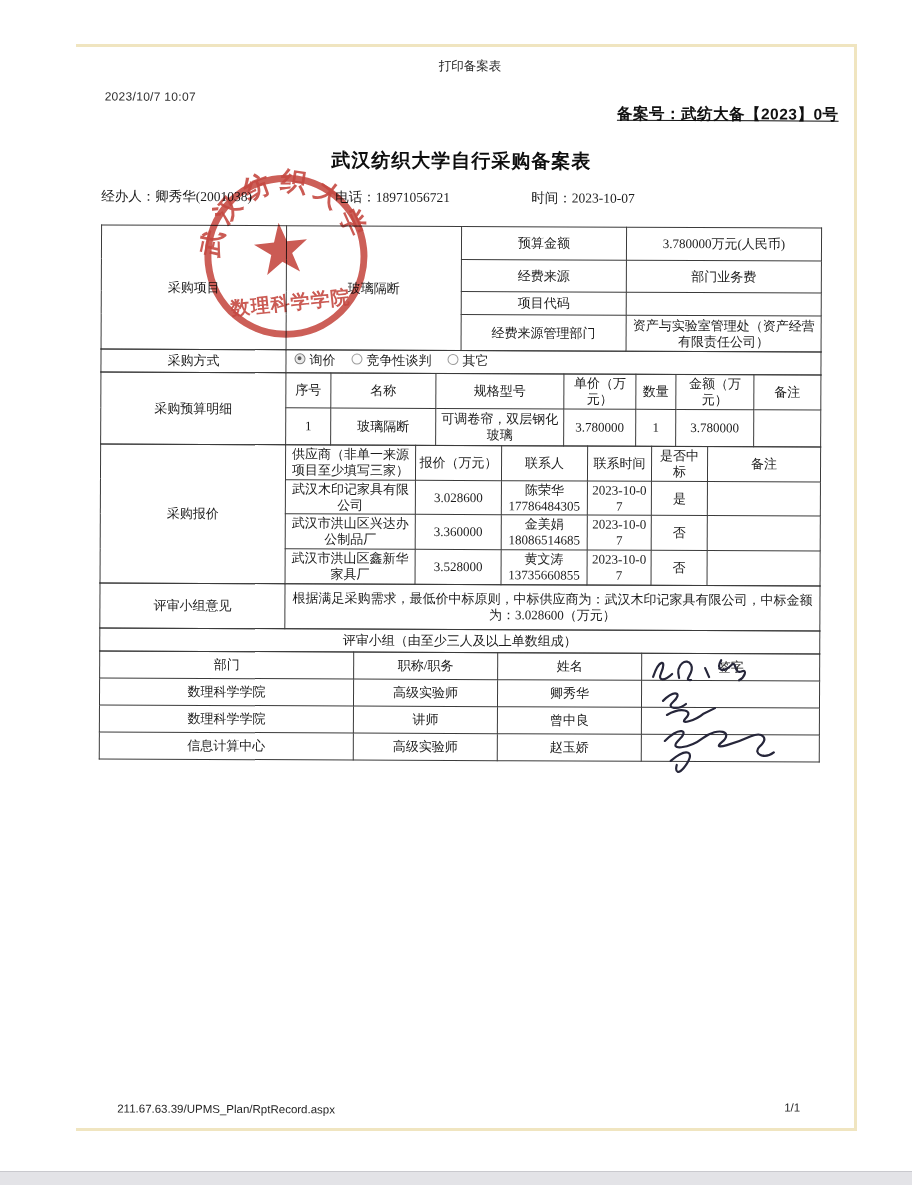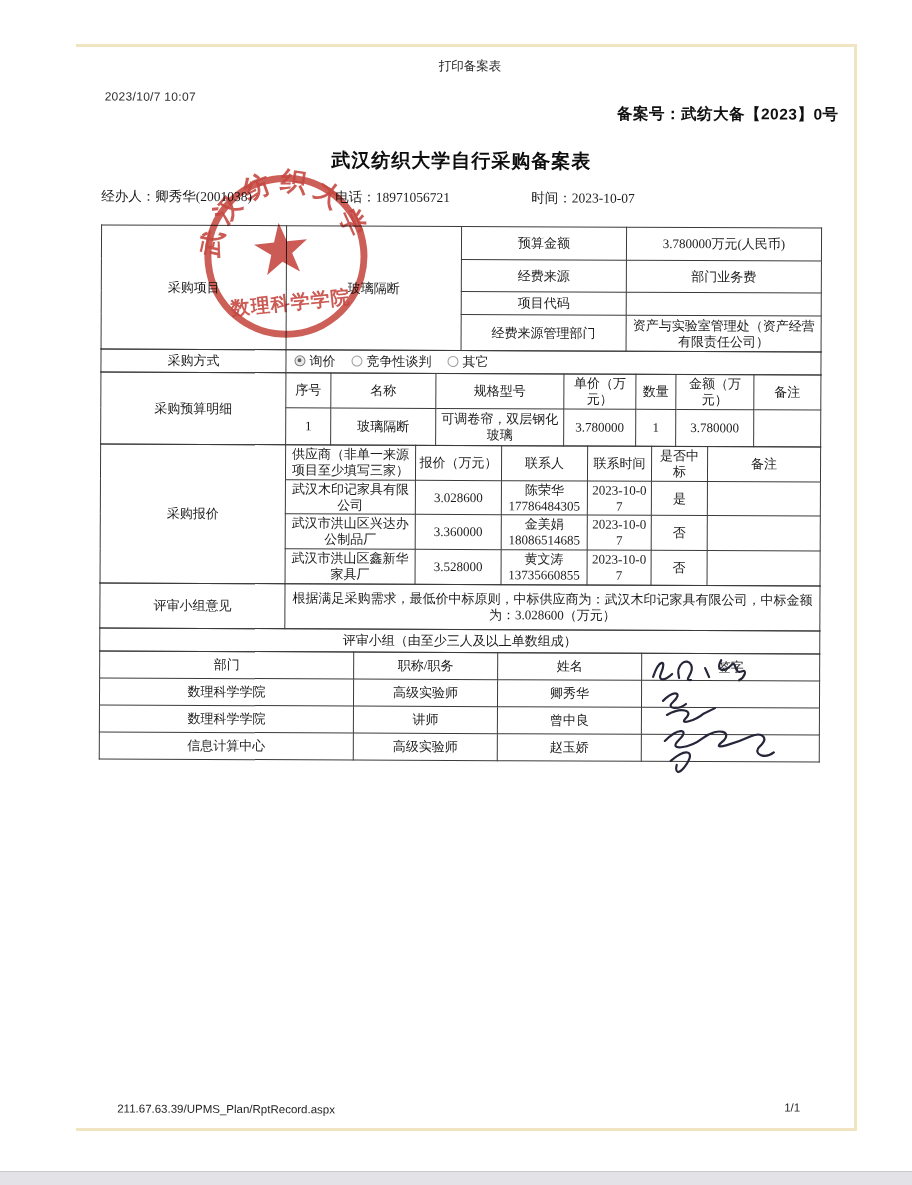--- a/index.html
+++ b/index.html
@@ -11,21 +11,21 @@
   .edge{position:absolute;background:#f0e5c0;}
   .edge-top{left:76px;top:44px;width:781px;height:3px;}
   .edge-right{left:854px;top:44px;width:3px;height:1087px;}
   .edge-bottom{left:76px;top:1128px;width:781px;height:3px;}
   .bottom-bar{position:absolute;left:0;bottom:0;width:100%;height:13px;background:#e3e3e7;border-top:1px solid #c9c9ce;}
 
   .content{position:absolute;left:0;top:0;width:912px;height:1185px;transform:rotate(0.25deg);transform-origin:50% 40%;}
 
   .print-time{position:absolute;left:103px;top:58px;font:12px "Liberation Sans",sans-serif;color:#2e2e2e;letter-spacing:.3px;margin-top:33px;}
   .print-title{position:absolute;left:437px;top:58px;width:165px;text-align:left;font:12.5px "Liberation Sans",sans-serif;color:#222;}
-  .record-no{position:absolute;right:75px;top:103px;font:bold 15.5px "Liberation Sans",sans-serif;color:#101010;letter-spacing:.5px;}
+  .record-no{position:absolute;right:75px;top:103px;font:bold 15.5px "Liberation Sans",sans-serif;color:#101010;letter-spacing:.5px;text-decoration:underline;}
   .doc-title{position:absolute;left:100px;top:148px;width:720px;text-align:center;font:bold 19px "Liberation Sans",sans-serif;color:#0e0e0e;letter-spacing:1px;}
 
   .info-row{position:absolute;left:100px;top:189px;width:726px;display:flex;align-items:center;font-size:13.5px;line-height:18px;}
   .info-unit{width:180px;}
   .info-agent{width:234px;}
   .info-phone{width:196px;}
   .info-time{flex:1;}
 
   .form-tables{position:absolute;left:100px;top:227px;width:720px;}
   table.ft{border-collapse:collapse;table-layout:fixed;width:720px;margin-top:-1px;}
@@ -35,21 +35,21 @@
   td.sm{font-size:12.3px;}
   td.tiny{font-size:11px;line-height:13px;padding:0 2px;}
   td.left{text-align:left;}
   .proj-val{text-align:left;padding-left:8px;}
 
   .radio-row{display:flex;align-items:center;padding-left:5px;font-size:13px;}
   .radio{width:11px;height:11px;border-radius:50%;border:1.5px solid #9a9a9a;background:#fdfdfd;
     display:inline-block;box-sizing:border-box;position:relative;margin-right:4px;flex:none;}
   .radio.checked{background:#e9e9e9;border-color:#7e7e7e;}
   .radio.checked::after{content:"";position:absolute;left:2px;top:2px;width:4px;height:4px;border-radius:50%;background:#5f5f5f;}
-  .radio-opt{margin-right:16px;display:flex;align-items:center;}
+  .radio-opt{margin-right:16px;display:flex;font-family:Liberation Mono, monospace;}
 
   .opinion{ text-align:left;padding:3px 6px;font-size:13.3px;line-height:19px;}
 
   .stamp{position:absolute;left:197px;top:169px;mix-blend-mode:multiply;opacity:.93;transform:rotate(-6deg);}
   .signatures{position:absolute;left:638px;top:646px;}
 
   .footer-url{position:absolute;left:120px;top:1104px;font:11.5px "Liberation Sans",sans-serif;color:#252525;}
   .footer-page{position:absolute;left:787px;top:1100px;font:11.5px "Liberation Sans",sans-serif;color:#252525;}
 </style>
 </head>

